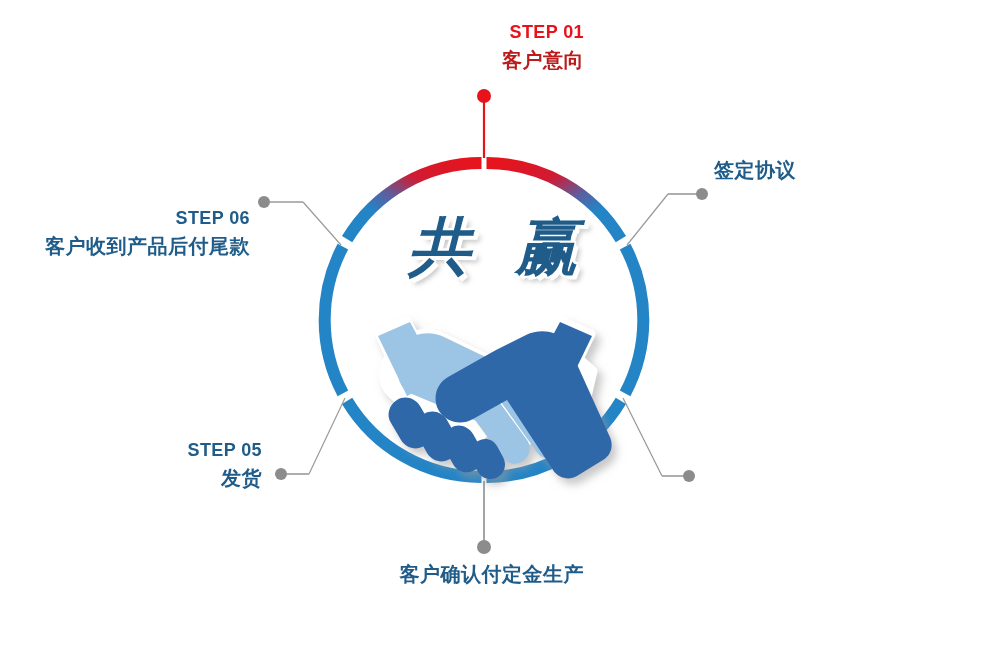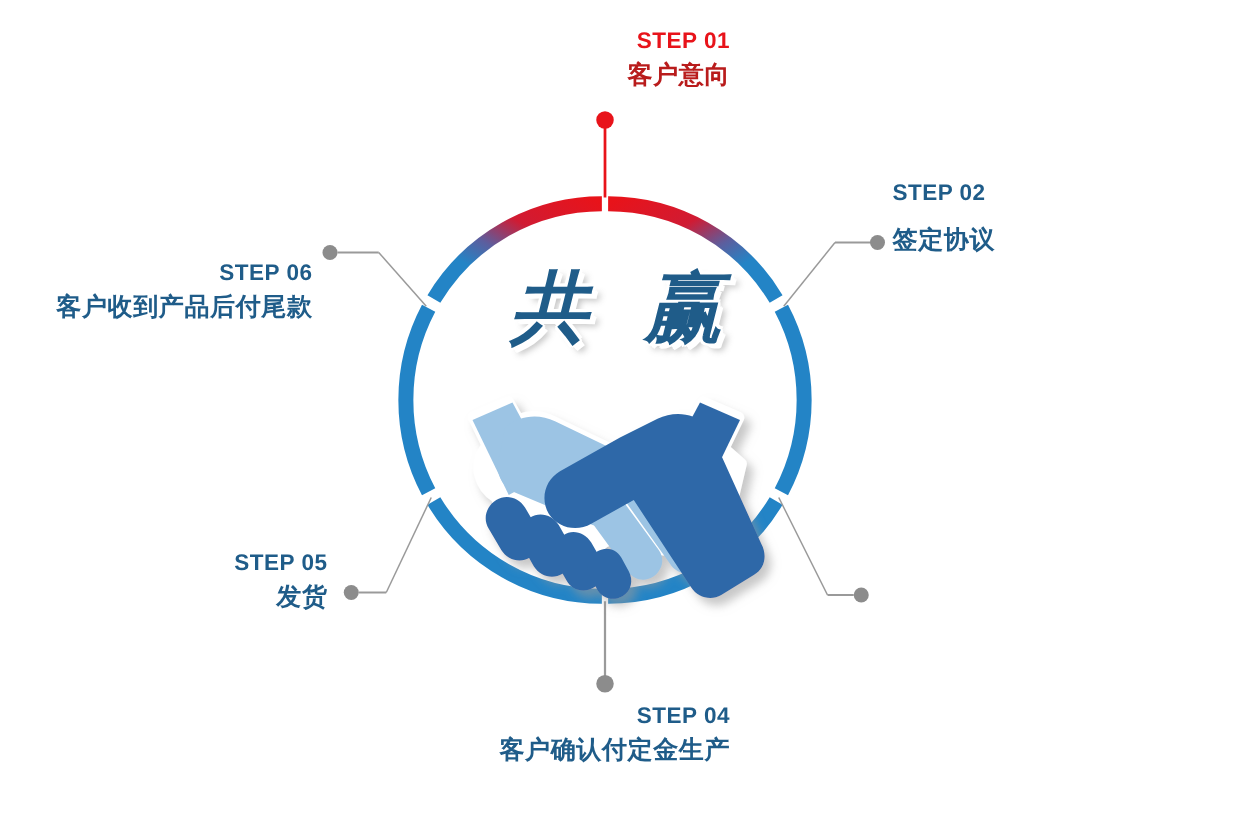--- a/index.html
+++ b/index.html
@@ -167,27 +167,25 @@
   </svg>
 
   <div class="center-word">共 赢</div>
 
   <div class="step red align-center" id="step01">
     <div class="num">STEP 01</div>
     <div class="title">客户意向</div>
   </div>
 
   <div class="step" id="step02">
-    <div class="num">STEP 02</div>
     <div class="title l2">签定协议</div>
   </div>
 
 
   <div class="step align-center" id="step04">
-    <div class="num">STEP 04</div>
     <div class="title">客户确认付定金生产</div>
   </div>
 
   <div class="step align-right" id="step05">
     <div class="num">STEP 05</div>
     <div class="title">发货</div>
   </div>
 
   <div class="step align-right" id="step06">
     <div class="num">STEP 06</div>

